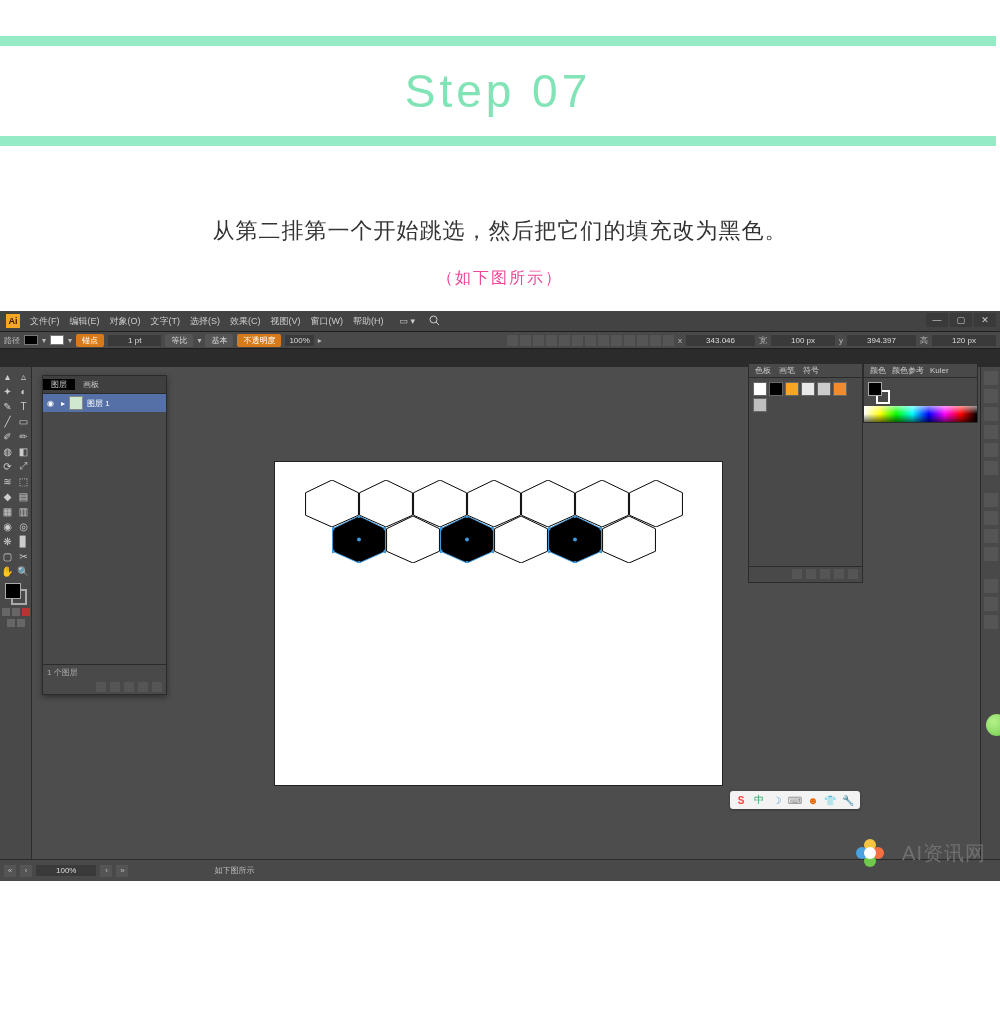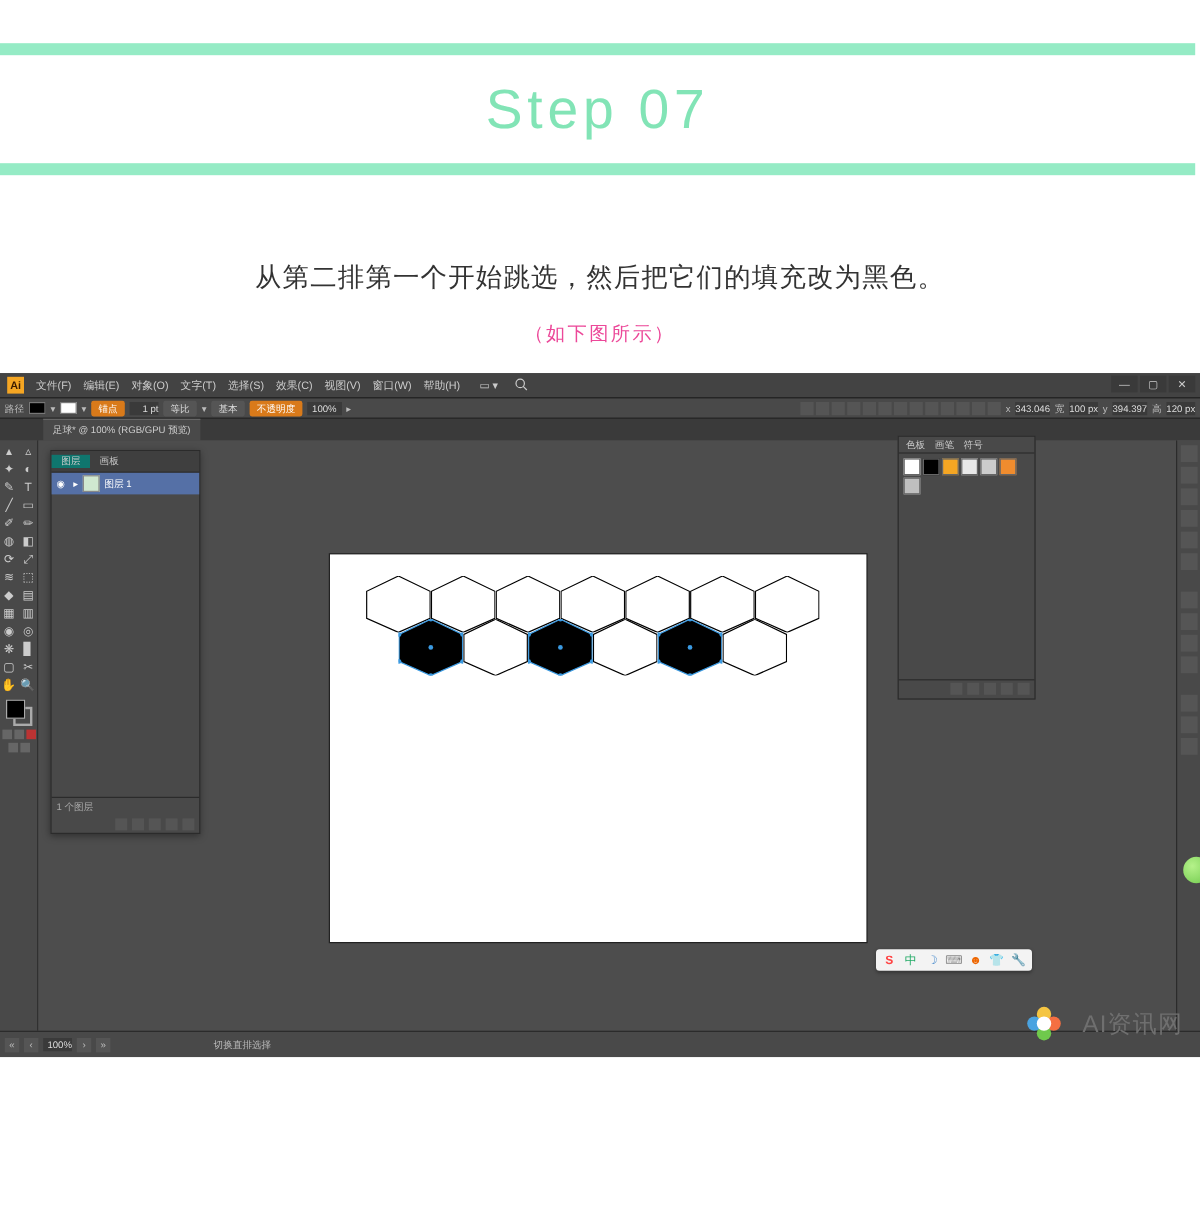--- a/index.html
+++ b/index.html
@@ -86,25 +86,25 @@
   .opt-btn {
     background: #555;
     padding: 1px 6px;
     border-radius: 2px;
     font-size: 8px;
     color: #ddd;
   }
   .opt-btn.orange { background: #d97a1a; color: #fff; }
   .opt-field {
     background: #3a3a3a;
-    padding: 1px 0;
+    padding: 1px 20px;
     font-size: 8px;
     color: #ddd;
     min-width: 24px;
-    text-align: right;
+    text-align: left;
   }
   .opt-swatch { width: 14px; height: 10px; background: #000; border: 1px solid #777; }
   .opt-swatch.white { background: #fff; }
   .pct-field { background: #3a3a3a; color: #ddd; padding: 1px 4px; font-size: 8px; }
   .align-icons { display: flex; gap: 2px; margin-left: auto; }
   .align-icons .ai { width: 11px; height: 11px; background: #555; }
   
   .doctab-row {
     height: 18px;
     background: #3a3a3a;
@@ -186,21 +186,21 @@
   .panel-tabs {
     height: 18px;
     display: flex;
     background: #3f3f3f;
     font-size: 8px;
     color: #ccc;
     align-items: center;
     border-bottom: 1px solid #2b2b2b;
   }
   .panel-tabs .ptab { padding: 0 8px; }
-  .panel-tabs .ptab.active { background: #0f766e; }
+  .panel-tabs .ptab.active { background: #000000; }
   .layer-row {
     display: flex;
     align-items: center;
     height: 18px;
     background: #5570a6;
     font-size: 8px;
     color: #fff;
     padding: 0 4px;
     gap: 4px;
   }
@@ -398,23 +398,20 @@
     <span>x</span>
     <span class="opt-field">343.046</span>
     <span>宽</span>
     <span class="opt-field">100 px</span>
     <span>y</span>
     <span class="opt-field">394.397</span>
     <span>高</span>
     <span class="opt-field">120 px</span>
   </div>
 
-  <div class="doctab-row">
-    <div class="doctab">足球* @ 100% (RGB/GPU 预览)</div>
-  </div>
 
   <div class="main-area">
 
     <div class="toolbox">
       <div class="tool-row">
           <div class="tool">▴</div>
           <div class="tool">▵</div>
         </div>
       <div class="tool-row">
           <div class="tool">✦</div>
@@ -617,20 +614,32 @@
           <div class="sw" style="background: rgb(191, 191, 191);"></div>
         </div>
       <div class="swatch-foot">
         <div class="pfi"></div>
         <div class="pfi"></div>
         <div class="pfi"></div>
         <div class="pfi"></div>
         <div class="pfi"></div>
       </div>
     </div>
+    <div class="color-panel">
+      <div class="mini-tabs">
+        <span>颜色</span>
+        <span>颜色参考</span>
+        <span>Kuler</span>
+      </div>
+      <div class="color-fs">
+        <div class="cfs-stroke"></div>
+          <div class="cfs-fill"></div>
+      </div>
+      <div class="spectrum"></div>
+    </div>
   </div>
 
   <div class="properties-strip">
     <div class="ps"></div>
     <div class="ps"></div>
     <div class="ps"></div>
     <div class="ps"></div>
     <div class="ps"></div>
     <div class="ps"></div>
     <div style="height:10px"></div>
@@ -657,21 +666,21 @@
   <div class="green-badge"></div>
 
   <div class="statusbar">
     <div class="sb-left">
       <div class="nav-btn">«</div>
       <div class="nav-btn">‹</div>
       <span class="opt-field">100%</span>
       <div class="nav-btn">›</div>
       <div class="nav-btn">»</div>
     </div>
-    <span class="status-text">切换直排选择</span>
+    <span class="status-text">如下图所示</span>
   </div>
 
 </div>
 
 <div class="watermark">
   <div class="wm-flower">
     <div class="petal p1"></div>
       <div class="petal p2"></div>
       <div class="petal p3"></div>
       <div class="petal p4"></div>

